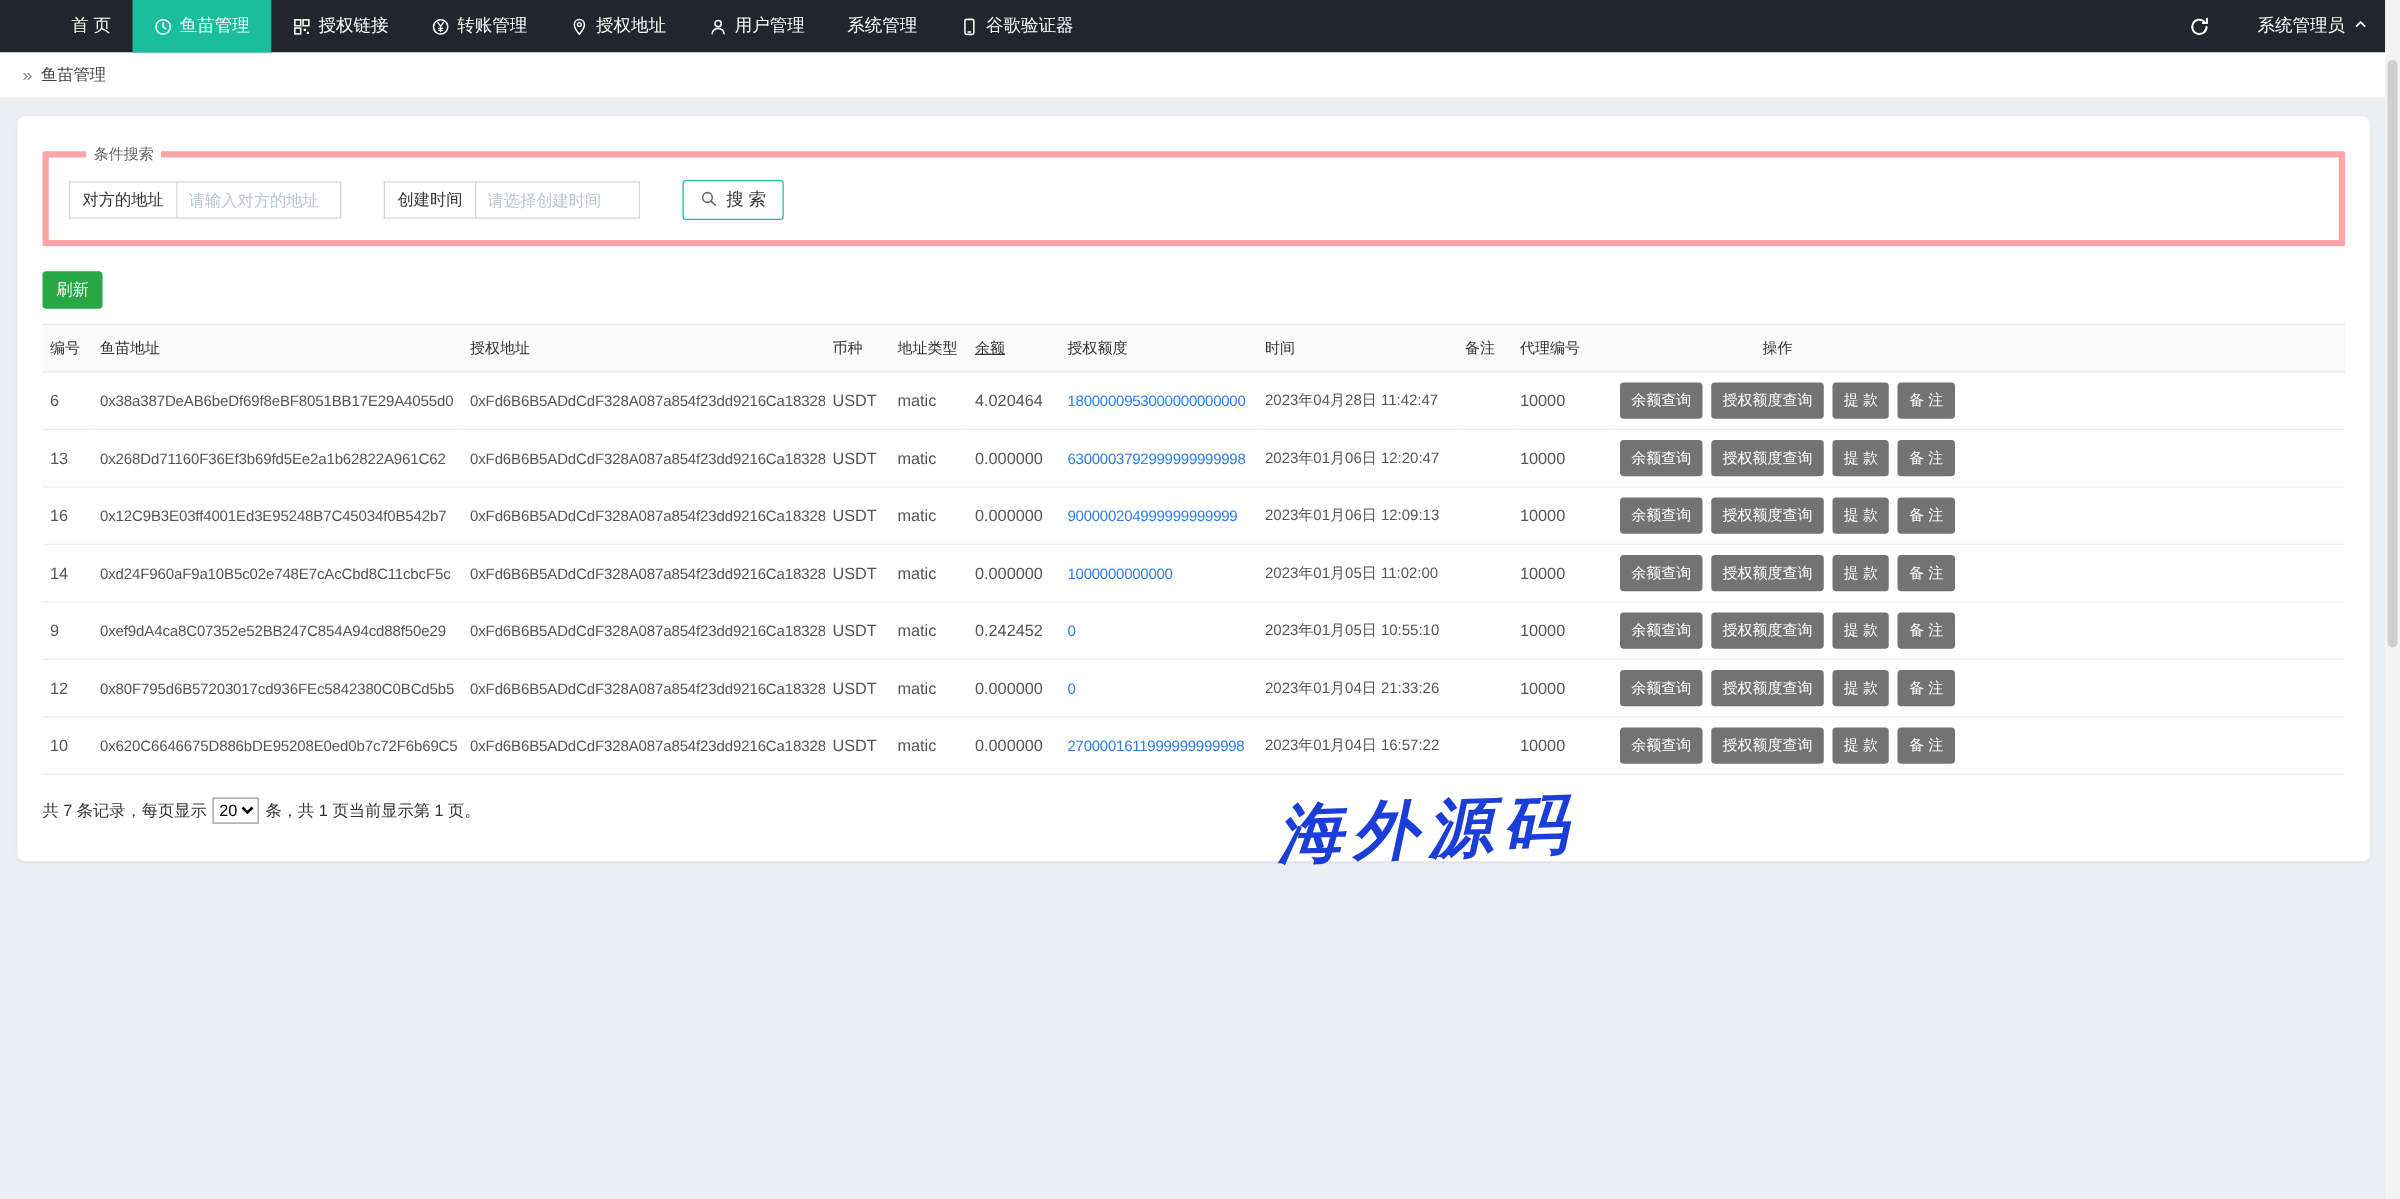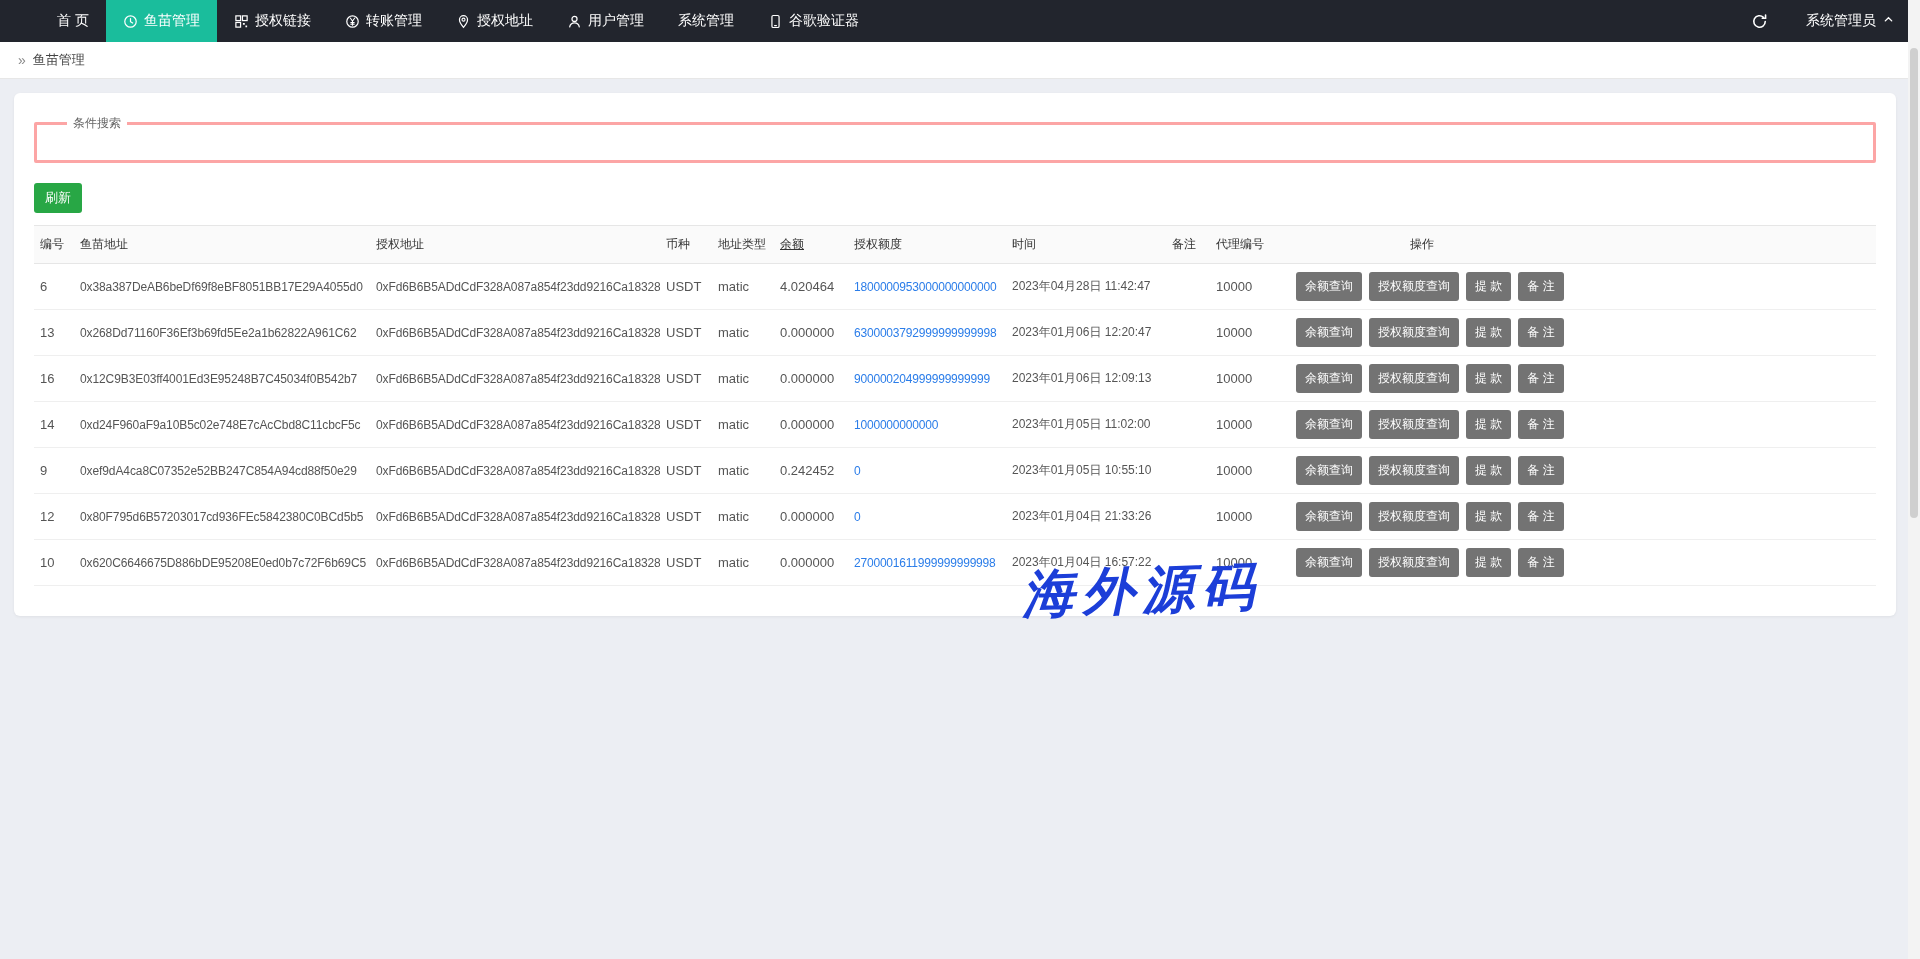--- a/index.html
+++ b/index.html
@@ -22,21 +22,21 @@
   .breadcrumb-bar { height: 37px; background: #fff; border-bottom: 1px solid #e7e7e7;
                     display: flex; align-items: center; gap: 7px; padding: 0 18px;
                     font-size: 13px; color: #444; }
   .crumb-sym { color: #888; font-size: 14px; }
 
   
   .page { padding: 14px 24px 14px 14px; }
   .card { background: #fff; border-radius: 6px; padding: 22px 20px 30px;
           box-shadow: 0 1px 3px rgba(0,0,0,.06); position: relative; min-height: 500px; }
 
-  fieldset.search-fs { border: 3px solid #fca5a5; border-radius: 2px; padding: 12px 16px 16px; }
+  fieldset.search-fs { border: 5px solid #fca5a5; border-radius: 2px; padding: 12px 16px 16px; }
   fieldset.search-fs legend { font-size: 12px; color: #666; padding: 0 6px; margin-left: 14px; }
   .search-row { display: flex; align-items: center; gap: 34px; }
   .input-group { display: flex; }
   .ig-addon { border: 1px solid #d8d8d8; border-right: none; height: 30px; line-height: 28px;
               padding: 0 10px; font-size: 13px; color: #333; background: #fff; white-space: nowrap; }
   .ig-input { height: 30px; border: 1px solid #d8d8d8; padding: 0 9px; font-size: 13px;
               width: 132px; outline: none; color: #333; }
   .ig-input::placeholder { color: #bfc3cb; }
   .search-btn { height: 32px; padding: 0 13px; background: #fff; border: 1px solid #1abd9c;
                 border-radius: 3px; font-size: 14px; color: #333; display: inline-flex;
@@ -179,20 +179,39 @@
 <div class="breadcrumb-bar">
   <span class="crumb-sym">»</span>
   <span>鱼苗管理</span>
 </div>
 
 <div class="page">
   <div class="card">
 
     <fieldset class="search-fs">
       <legend>条件搜索</legend>
+      <div class="search-row">
+        <div class="input-group">
+          <span class="ig-addon">对方的地址</span>
+          <input class="ig-input" type="text" placeholder="请输入对方的地址" style="">
+        </div>
+        <div class="input-group">
+          <span class="ig-addon">创建时间</span>
+          <input class="ig-input" type="text" placeholder="请选择创建时间" style="">
+        </div>
+        <button class="search-btn">
+          <span>
+            <svg width="14" height="14" viewBox="0 0 16 16" fill="none" stroke="#666" stroke-width="1.4" stroke-linecap="round">
+              <circle cx="6.8" cy="6.8" r="4.4"></circle>
+              <path d="M10.2 10.2L14 14"></path>
+            </svg>
+          </span>
+          <span>搜 索</span>
+        </button>
+      </div>
     </fieldset>
 
     <button class="refresh-btn">刷新</button>
 
     <table class="data-table">
       <thead id="table-head">
           <tr>
             <th>编号</th>
             <th>鱼苗地址</th>
             <th>授权地址</th>
@@ -294,20 +313,25 @@
             <td>0.000000</td>
             <td class="quota"><a href="#">2700001611999999999998</a></td>
             <td class="time">2023年01月04日 16:57:22</td>
             <td></td>
             <td>10000</td>
             <td class="actions-cell"><button class="action-btn">余额查询</button><button class="action-btn">授权额度查询</button><button class="action-btn">提 款</button><button class="action-btn">备 注</button></td>
           </tr>
         </tbody>
     </table>
 
+    <div class="pager">
+      <span>共 7 条记录，每页显示</span>
+      <select id="page-size-select"><option value="20">20</option></select>
+      <span>条，共 1 页当前显示第 1 页。</span>
+    </div>
 
     <div class="watermark">海外源码</div>
   </div>
 </div>
 
 <div class="scrollbar-track">
   <div class="scrollbar-thumb"></div>
 </div>
 
 </body></html>

